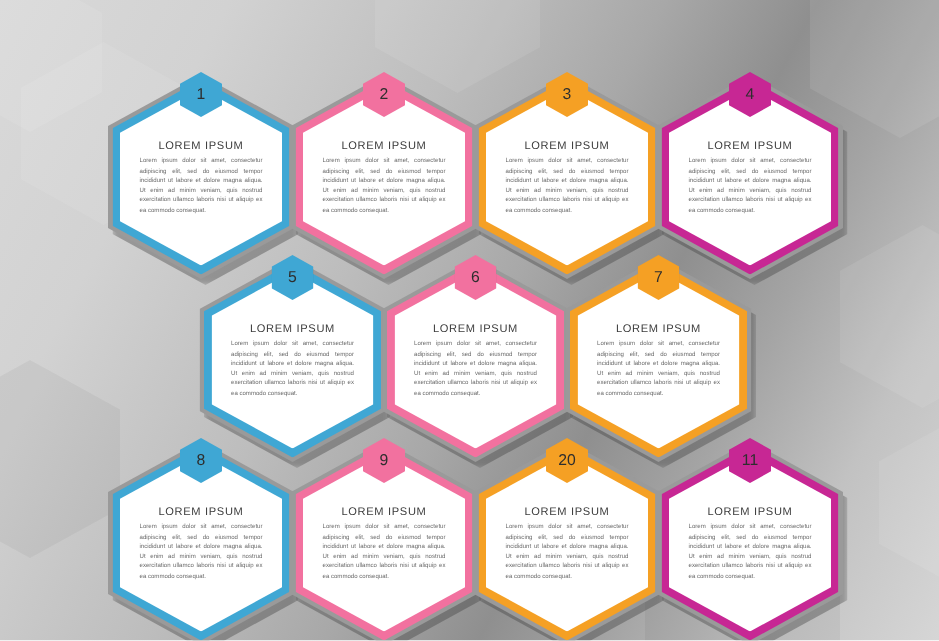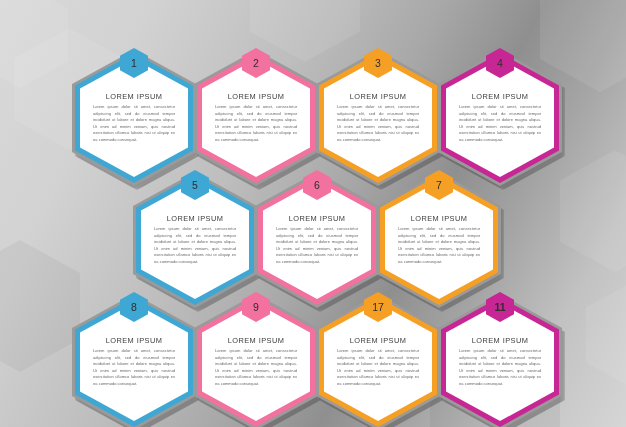--- a/index.html
+++ b/index.html
@@ -247,30 +247,30 @@
       </div>
       <div class="hex" style="left: 316px; top: 294px; z-index: 2;">
         <div class="ring-shadow"></div>
         <div class="ring-gray"></div>
         <div class="ring-color" style="background: rgb(245, 160, 36);"></div>
         <div class="face">
           <div class="title">LOREM IPSUM</div>
           <p class="body">Lorem ipsum dolor sit amet, consectetur adipiscing elit, sed do eiusmod tempor incididunt ut labore et dolore magna aliqua. Ut enim ad minim veniam, quis nostrud exercitation ullamco laboris nisi ut aliquip ex ea commodo consequat.</p>
         </div>
         <div class="badge" style="background: rgb(245, 160, 36);">
-          <span style="color: rgb(46, 46, 46);">17</span>
+          <span style="color: rgb(46, 46, 46);">20</span>
         </div>
       </div>
       <div class="hex" style="left: 438px; top: 294px; z-index: 2;">
         <div class="ring-shadow"></div>
         <div class="ring-gray"></div>
         <div class="ring-color" style="background: rgb(199, 39, 148);"></div>
         <div class="face">
           <div class="title">LOREM IPSUM</div>
           <p class="body">Lorem ipsum dolor sit amet, consectetur adipiscing elit, sed do eiusmod tempor incididunt ut labore et dolore magna aliqua. Ut enim ad minim veniam, quis nostrud exercitation ullamco laboris nisi ut aliquip ex ea commodo consequat.</p>
         </div>
-        <div class="badge" style="background: rgb(199, 39, 148); font-weight: bold;">
+        <div class="badge" style="background: rgb(199, 39, 148);">
           <span style="color: rgb(46, 46, 46);">11</span>
         </div>
       </div>
     </div>
 
 </div>
 
 </body></html>

